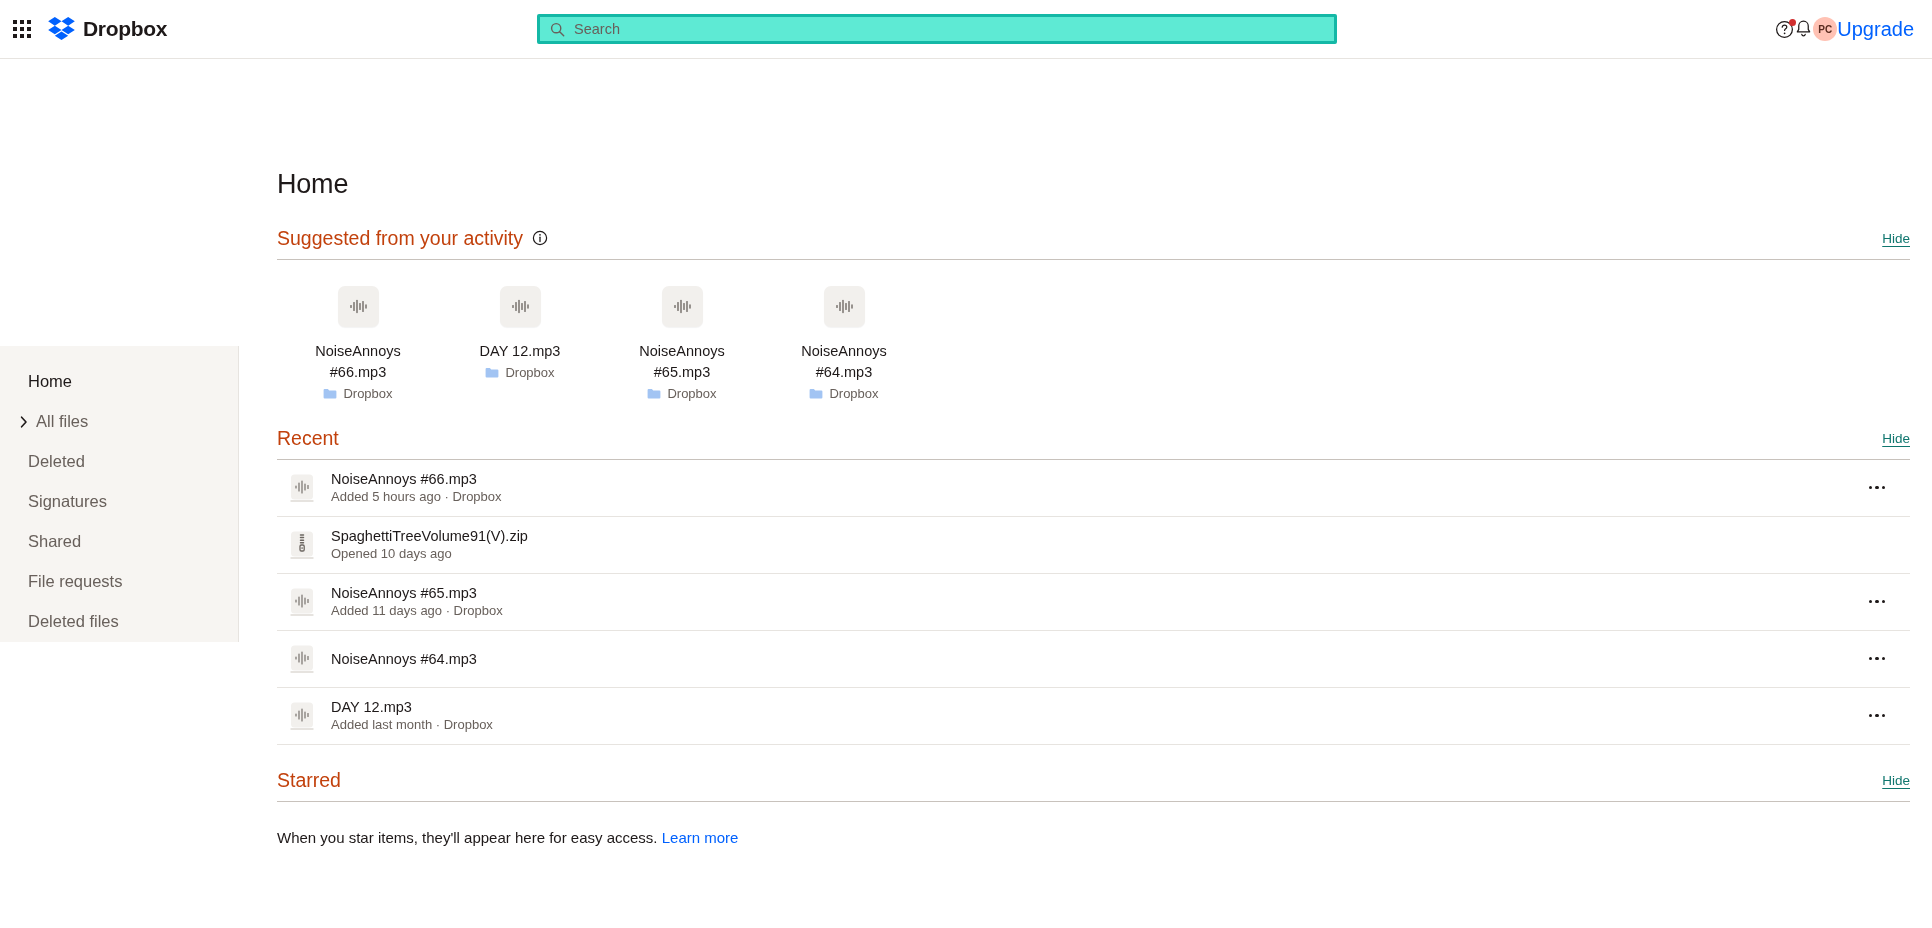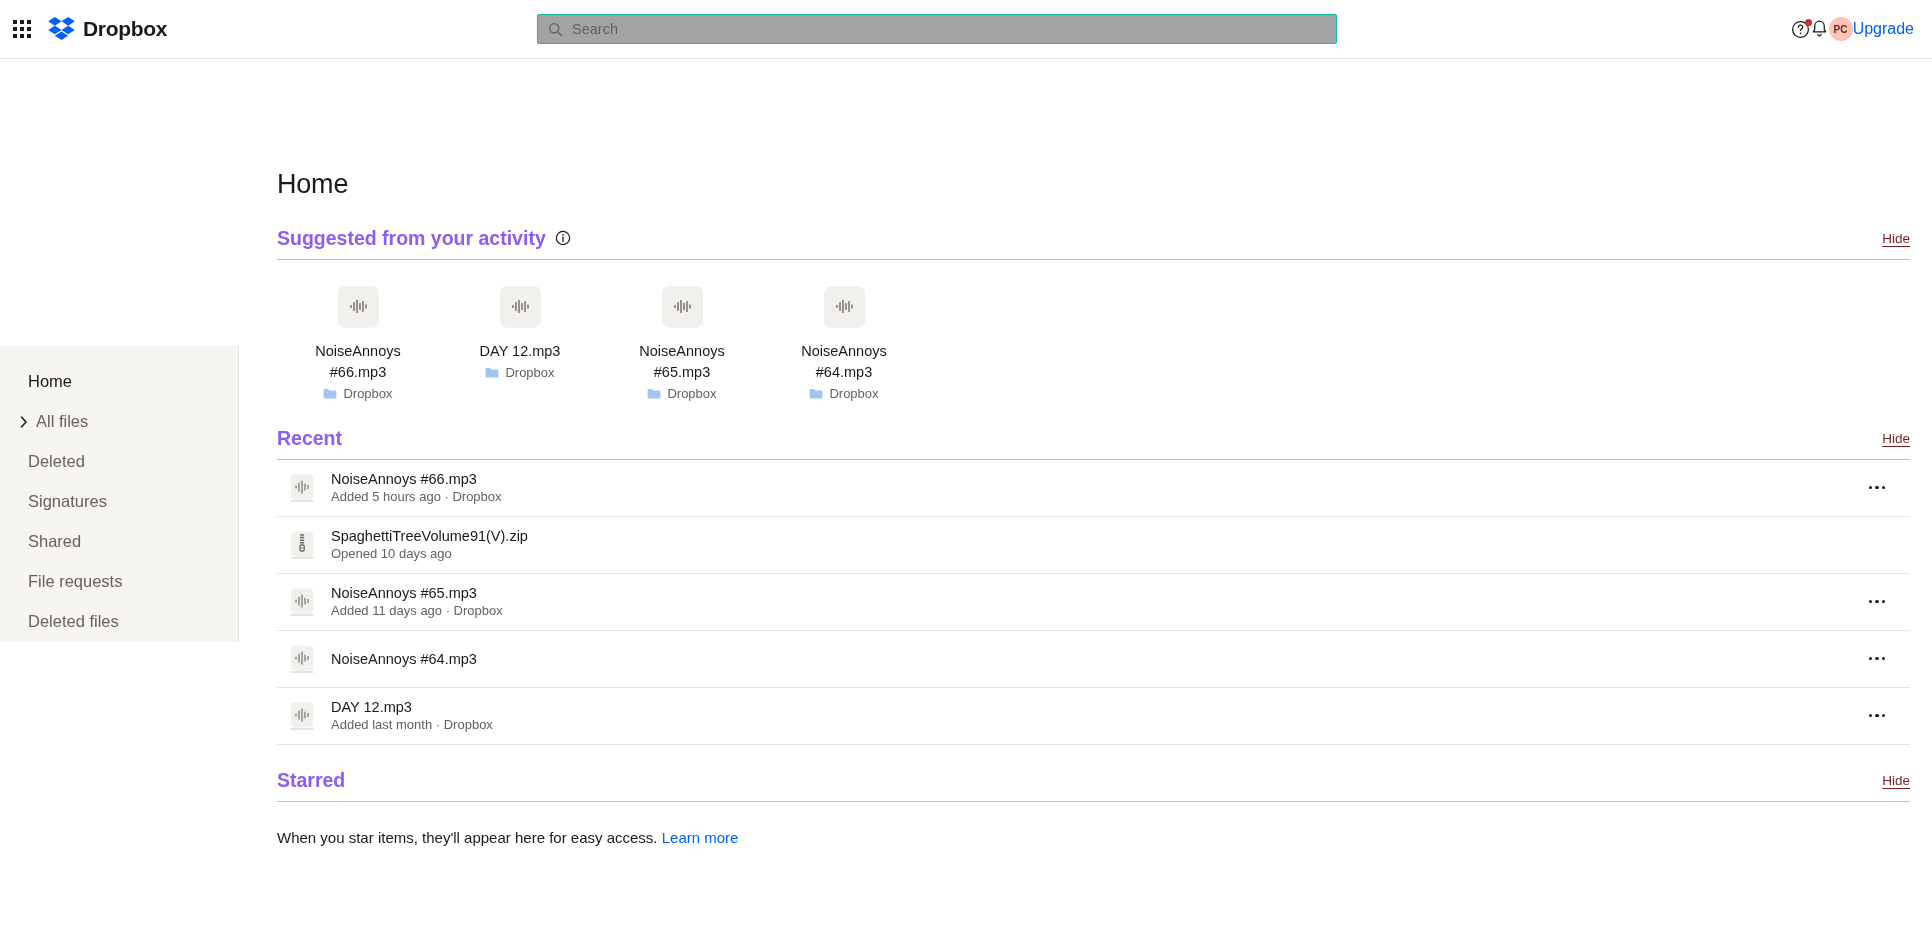--- a/index.html
+++ b/index.html
@@ -27,21 +27,21 @@
     grid-template-rows: repeat(3,4px); gap: 3px;
     cursor: pointer;
   }
   .grid-icon i { background: #1e1919; display: block; width: 4px; height: 4px; }
   .brand { display: flex; align-items: center; margin-left: 17px; cursor: pointer; }
   .brand-logo { width: 27px; height: 25px; margin-right: 8px; }
   .brand-name { font-size: 21px; font-weight: bold; color: #1e1919; letter-spacing: -0.3px; }
 
   .search-wrap {
     position: absolute; left: 537px; width: 800px; height: 30px;
-    border: 1px solid #14b8a6; border-radius: 2px; background: #a3a3a3;
+    border: 3px solid #14b8a6; border-radius: 2px; background: #5eead4;
     display: flex; align-items: center; padding: 0 10px;
   }
   .search-icon { width: 15px; height: 15px; margin-right: 9px; flex: none; }
   .search-input {
     border: none; outline: none; font-size: 14.5px; color: #1e1919;
     font-family: "Liberation Sans", sans-serif; width: 100%; background: transparent;
   }
   .search-input::placeholder { color: #68605b; }
 
   .top-right { position: absolute; right: 18px; display: flex; align-items: center; }
@@ -51,21 +51,21 @@
     border-radius: 50%; background: #d12e2e;
   }
   .avatar {
     width: 24px; height: 24px; border-radius: 50%;
     background: #ffc2b4; color: #5a2c20;
     font-size: 10px; font-weight: bold;
     display: flex; align-items: center; justify-content: center;
     cursor: pointer; letter-spacing: 0.2px;
   }
   .upgrade-link {
-    font-size: 16px; color: #0061fe; cursor: pointer; text-decoration: none;
+    font-size: 20px; color: #0061fe; cursor: pointer; text-decoration: none;
   }
 
   
   .body-row { display: flex; flex: 1; min-height: 0; align-items: center; }
 
   
   .sidebar {
     width: 239px; min-width: 239px;
     background: #f7f5f2;
     border-right: 1px solid #e7e4e0;
@@ -108,23 +108,23 @@
   }
   .btn-upload { background: #0061fe; color: #ffffff; }
   .btn-create { background: #f2ece4; color: #1e1919; }
 
   .section { margin-top: 27px; }
   .section-head {
     display: flex; align-items: center; justify-content: space-between;
     border-bottom: 1px solid #c8c2bc; padding-bottom: 9px;
   }
   .section-title-wrap { display: flex; align-items: center; gap: 9px; }
-  .section-title { font-size: 19.5px; color: #8b5cf6; font-weight: bold; }
+  .section-title { font-size: 19.5px; color: #c2410c; font-weight: normal; }
   .hide-link {
-    font-size: 13.5px; color: #7f1d1d; text-decoration: underline;
+    font-size: 13.5px; color: #0f766e; text-decoration: underline;
     text-underline-offset: 3px; cursor: pointer;
   }
 
   
   .cards { display: flex; padding-top: 22px; }
   .card {
     width: 162px; display: flex; flex-direction: column; align-items: center;
     cursor: pointer; padding: 4px 0;
   }
   .thumb {

